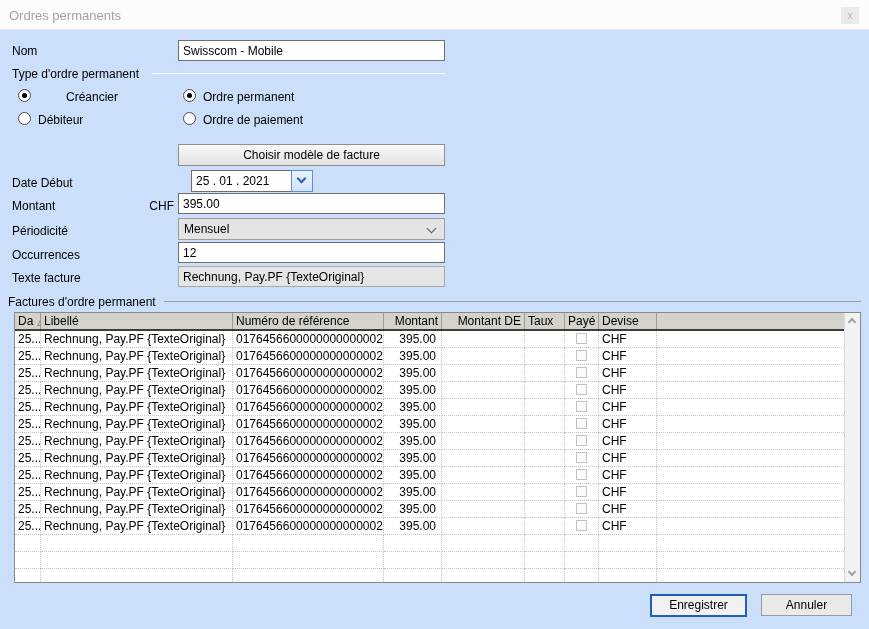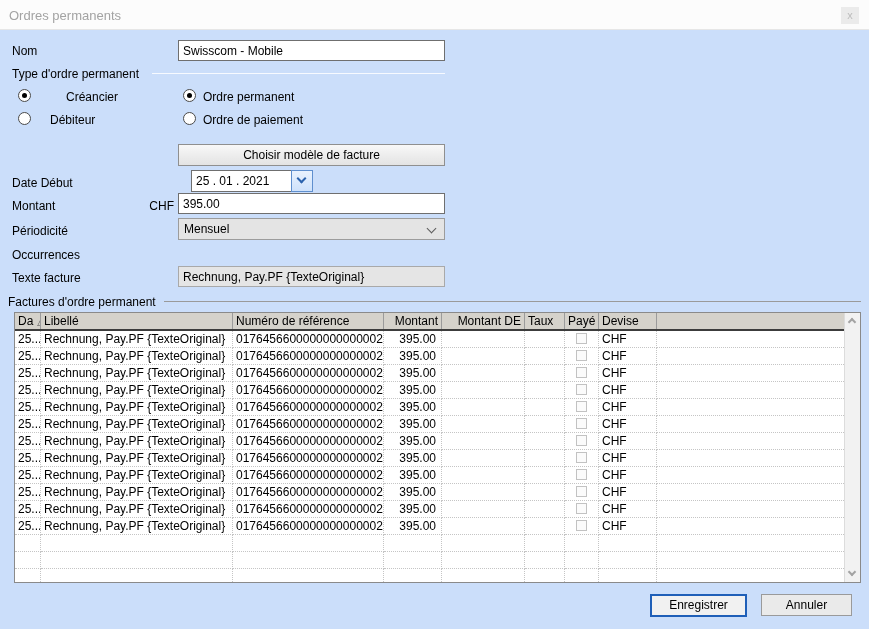--- a/index.html
+++ b/index.html
@@ -76,21 +76,21 @@
   <span class="lbl" style="left:12px; top:67px;">Type d'ordre permanent</span>
   <div class="group-line-light" style="left:152px; top:73px; width:293px;"></div>
 
   <span class="radio on" style="left:18px; top:89px;"></span>
   <span class="lbl" style="left:38px; top:90px;margin-left:28px;">Créancier</span>
 
   <span class="radio on" style="left:183px; top:89px;"></span>
   <span class="lbl" style="left:203px; top:90px;">Ordre permanent</span>
 
   <span class="radio" style="left:18px; top:112px;"></span>
-  <span class="lbl" style="left:50px; top:113px;">Débiteur</span>
+  <span class="lbl" style="left:38px; top:113px;">Débiteur</span>
 
   <span class="radio" style="left:183px; top:112px;"></span>
   <span class="lbl" style="left:203px; top:113px;">Ordre de paiement</span>
 
   <div class="btn-template">Choisir modèle de facture</div>
 
   <span class="lbl" style="left:12px; top:176px;">Date Début</span>
   <div class="date-box">25 . 01 . 2021</div>
   <div class="date-drop">
       <span class="chev"></span>
@@ -100,20 +100,21 @@
   <span class="lbl" style="left:140px; top:199px; width:34px; text-align:right;">CHF</span>
   <input class="txt-input" style="left: 178px; top: 193px; width: 267px;" value="395.00">
 
   <span class="lbl" style="left:12px; top:224px;">Périodicité</span>
   <div class="combo">
     <span>Mensuel</span>
     <span class="chev"></span>
   </div>
 
   <span class="lbl" style="left:12px; top:248px;">Occurrences</span>
+  <input class="txt-input" style="left: 178px; top: 242px; width: 267px;" value="12">
 
   <span class="lbl" style="left:12px; top:271px;">Texte facture</span>
   <input class="txt-input gray" style="left: 178px; top: 266px; width: 267px;" readonly="" value="Rechnung, Pay.PF {TexteOriginal}">
 
   <span class="lbl" style="left:8px; top:295px;">Factures d'ordre permanent</span>
   <div class="group-line-gray" style="left:164px; top:301px; width:697px;"></div>
 
   <div class="table">
     <div class="grid-row thead">
       <div class="th"><span>Da</span><span class="sort-tri">△</span></div>

